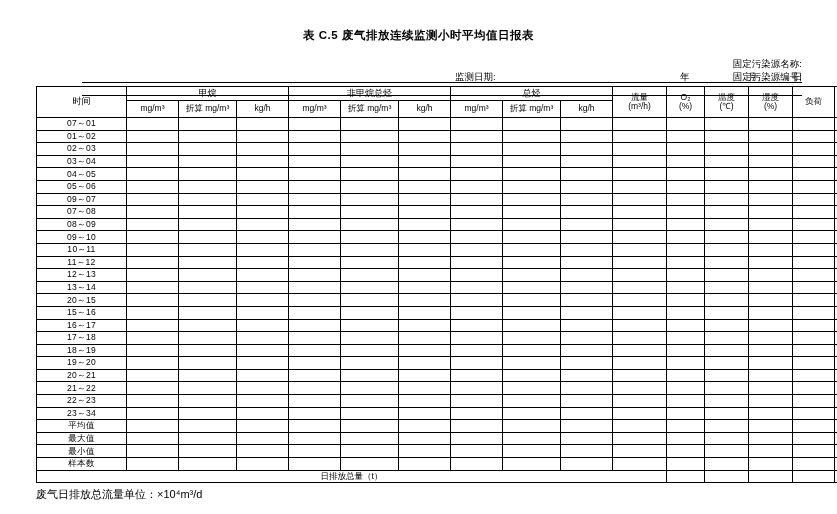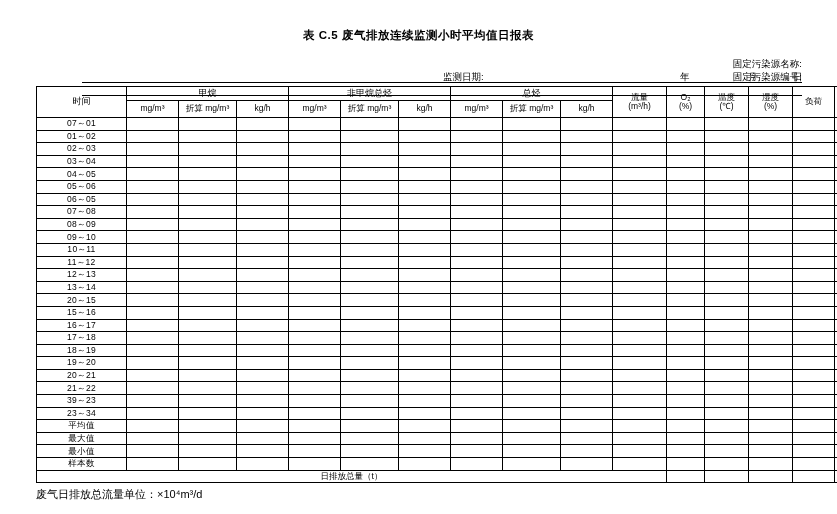--- a/index.html
+++ b/index.html
@@ -116,21 +116,21 @@
 <div class="page">
 
   <div class="doc-title">表 C.5  废气排放连续监测小时平均值日报表</div>
 
   <div class="meta-block">
     <div class="meta-row">
       <span class="meta-label">固定污染源名称:</span><span class="meta-underline" style="width:720px"></span>
     </div>
     <div class="meta-row">
       <span class="meta-label">固定污染源编号:</span><span class="meta-underline" style="width:720px"></span>
-      <span class="meta-inline" style="left:407px; top:0;">监测日期:</span>
+      <span class="meta-inline" style="left:419px; top:0;">监测日期:</span>
       <span class="meta-inline" style="left:644px; top:0;">年</span>
       <span class="meta-inline" style="left:712px; top:0;">月</span>
       <span class="meta-inline" style="left:757px; top:0;">日</span>
     </div>
   </div>
 
   <table class="main">
     <colgroup>
       <col style="width:90px">
       <col style="width:52px">
@@ -292,21 +292,21 @@
           <td>&nbsp;</td>
           <td>&nbsp;</td>
           <td>&nbsp;</td>
           <td>&nbsp;</td>
           <td>&nbsp;</td>
           <td>&nbsp;</td>
           <td>&nbsp;</td>
           <td>&nbsp;</td>
         </tr>
         <tr>
-          <td class="timecell">06～05</td>
+          <td class="timecell">09～07</td>
           <td>&nbsp;</td>
           <td>&nbsp;</td>
           <td>&nbsp;</td>
           <td>&nbsp;</td>
           <td>&nbsp;</td>
           <td>&nbsp;</td>
           <td>&nbsp;</td>
           <td>&nbsp;</td>
           <td>&nbsp;</td>
           <td>&nbsp;</td>
@@ -580,21 +580,21 @@
           <td>&nbsp;</td>
           <td>&nbsp;</td>
           <td>&nbsp;</td>
           <td>&nbsp;</td>
           <td>&nbsp;</td>
           <td>&nbsp;</td>
           <td>&nbsp;</td>
           <td>&nbsp;</td>
         </tr>
         <tr>
-          <td class="timecell">39～23</td>
+          <td class="timecell">22～23</td>
           <td>&nbsp;</td>
           <td>&nbsp;</td>
           <td>&nbsp;</td>
           <td>&nbsp;</td>
           <td>&nbsp;</td>
           <td>&nbsp;</td>
           <td>&nbsp;</td>
           <td>&nbsp;</td>
           <td>&nbsp;</td>
           <td>&nbsp;</td>

